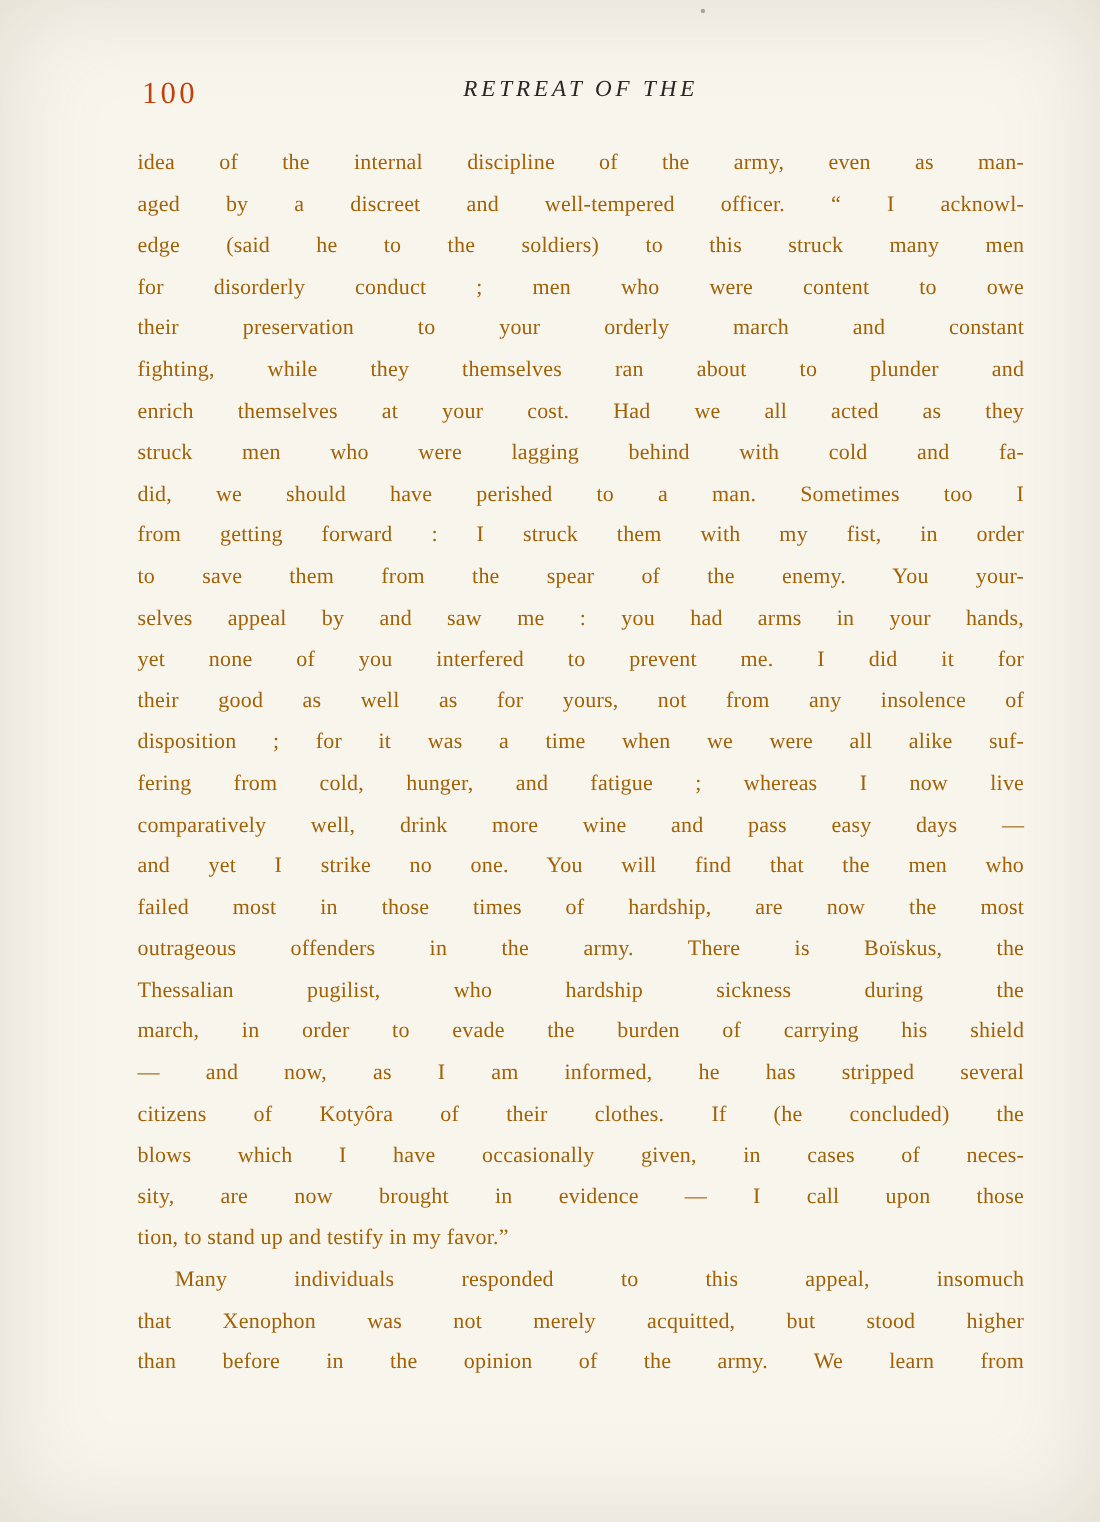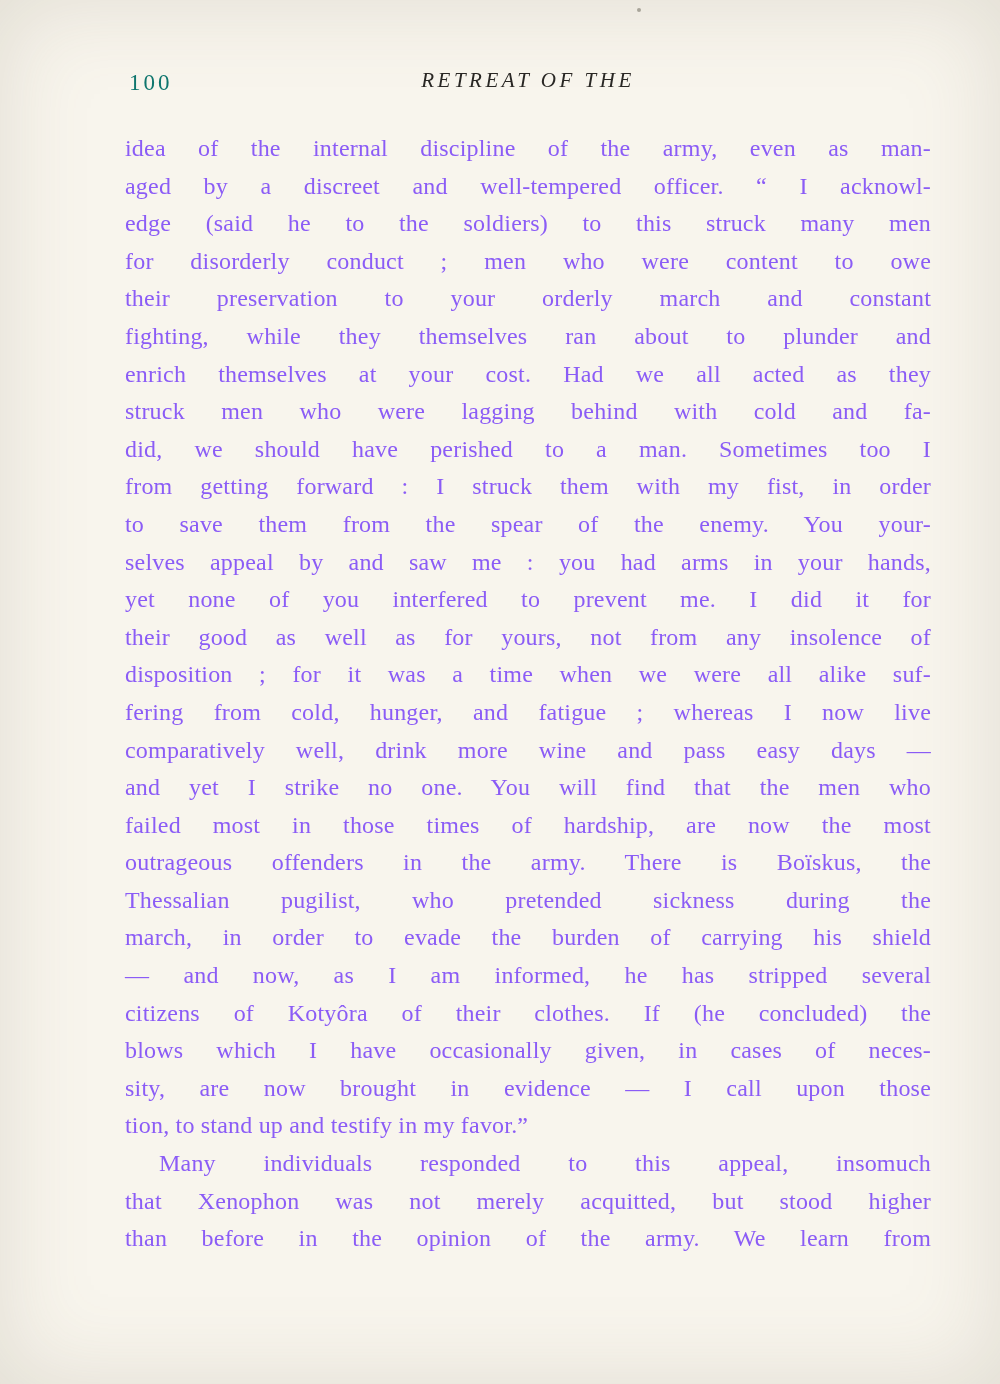--- a/index.html
+++ b/index.html
@@ -28,49 +28,49 @@
     position: absolute;
     top: 68px;
     left: 125px;
     width: 806px;
     height: 36px;
   }
   .page-number {
     position: absolute;
     left: 4px;
     top: 2px;
-    font-size: 23px;
+    font-size: 28px;
     letter-spacing: 3px;
-    color: #0f766e;
+    color: #c2410c;
   }
   .running-title {
     position: absolute;
     left: 0;
     right: 0;
     top: 0;
     text-align: center;
     font-style: italic;
     font-size: 21px;
     letter-spacing: 3.5px;
     color: #2a2825;
   }
   .body-text {
     position: absolute;
     top: 130px;
     left: 125px;
     width: 806px;
   }
   .line {
-    font-size: 24px;
+    font-size: 20px;
     line-height: 37.6px;
     letter-spacing: 0.2px;
     text-align: justify;
     text-align-last: justify;
     white-space: normal;
-    color: #8b5cf6;
+    color: #a16207;
   }
   .line.para-end {
     text-align-last: left;
   }
   .line.para-start {
     text-indent: 34px;
   }
   
   .artifact-dot {
     position: absolute;
@@ -107,21 +107,21 @@
     <div class="line">to save them from the spear of the enemy.  You your-</div>
     <div class="line">selves appeal by and saw me : you had arms in your hands,</div>
     <div class="line">yet none of you interfered to prevent me.  I did it for</div>
     <div class="line">their good as well as for yours, not from any insolence of</div>
     <div class="line">disposition ; for it was a time when we were all alike suf-</div>
     <div class="line">fering from cold, hunger, and fatigue ; whereas I now live</div>
     <div class="line">comparatively well, drink more wine and pass easy days —</div>
     <div class="line">and yet I strike no one.  You will find that the men who</div>
     <div class="line">failed most in those times of hardship, are now the most</div>
     <div class="line">outrageous offenders in the army.  There is Boïskus, the</div>
-    <div class="line">Thessalian pugilist, who pretended sickness during the</div>
+    <div class="line">Thessalian pugilist, who hardship sickness during the</div>
     <div class="line">march, in order to evade the burden of carrying his shield</div>
     <div class="line">— and now, as I am informed, he has stripped several</div>
     <div class="line">citizens of Kotyôra of their clothes.  If (he concluded) the</div>
     <div class="line">blows which I have occasionally given, in cases of neces-</div>
     <div class="line">sity, are now brought in evidence — I call upon those</div>
     <div class="line para-end">tion, to stand up and testify in my favor.”</div>
     <div class="line para-start">Many individuals responded to this appeal, insomuch</div>
     <div class="line">that Xenophon was not merely acquitted, but stood higher</div>
     <div class="line">than before in the opinion of the army.  We learn from</div>
   </div>

